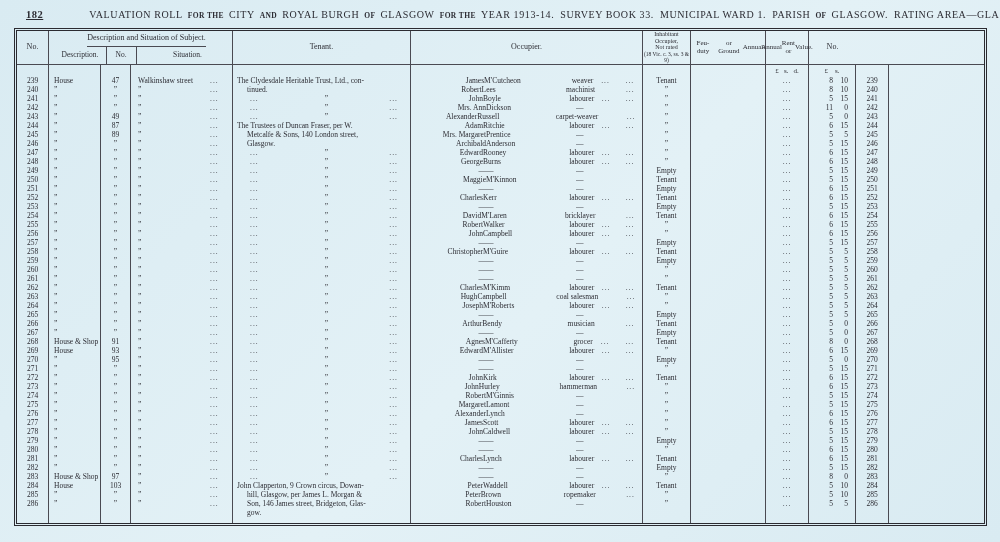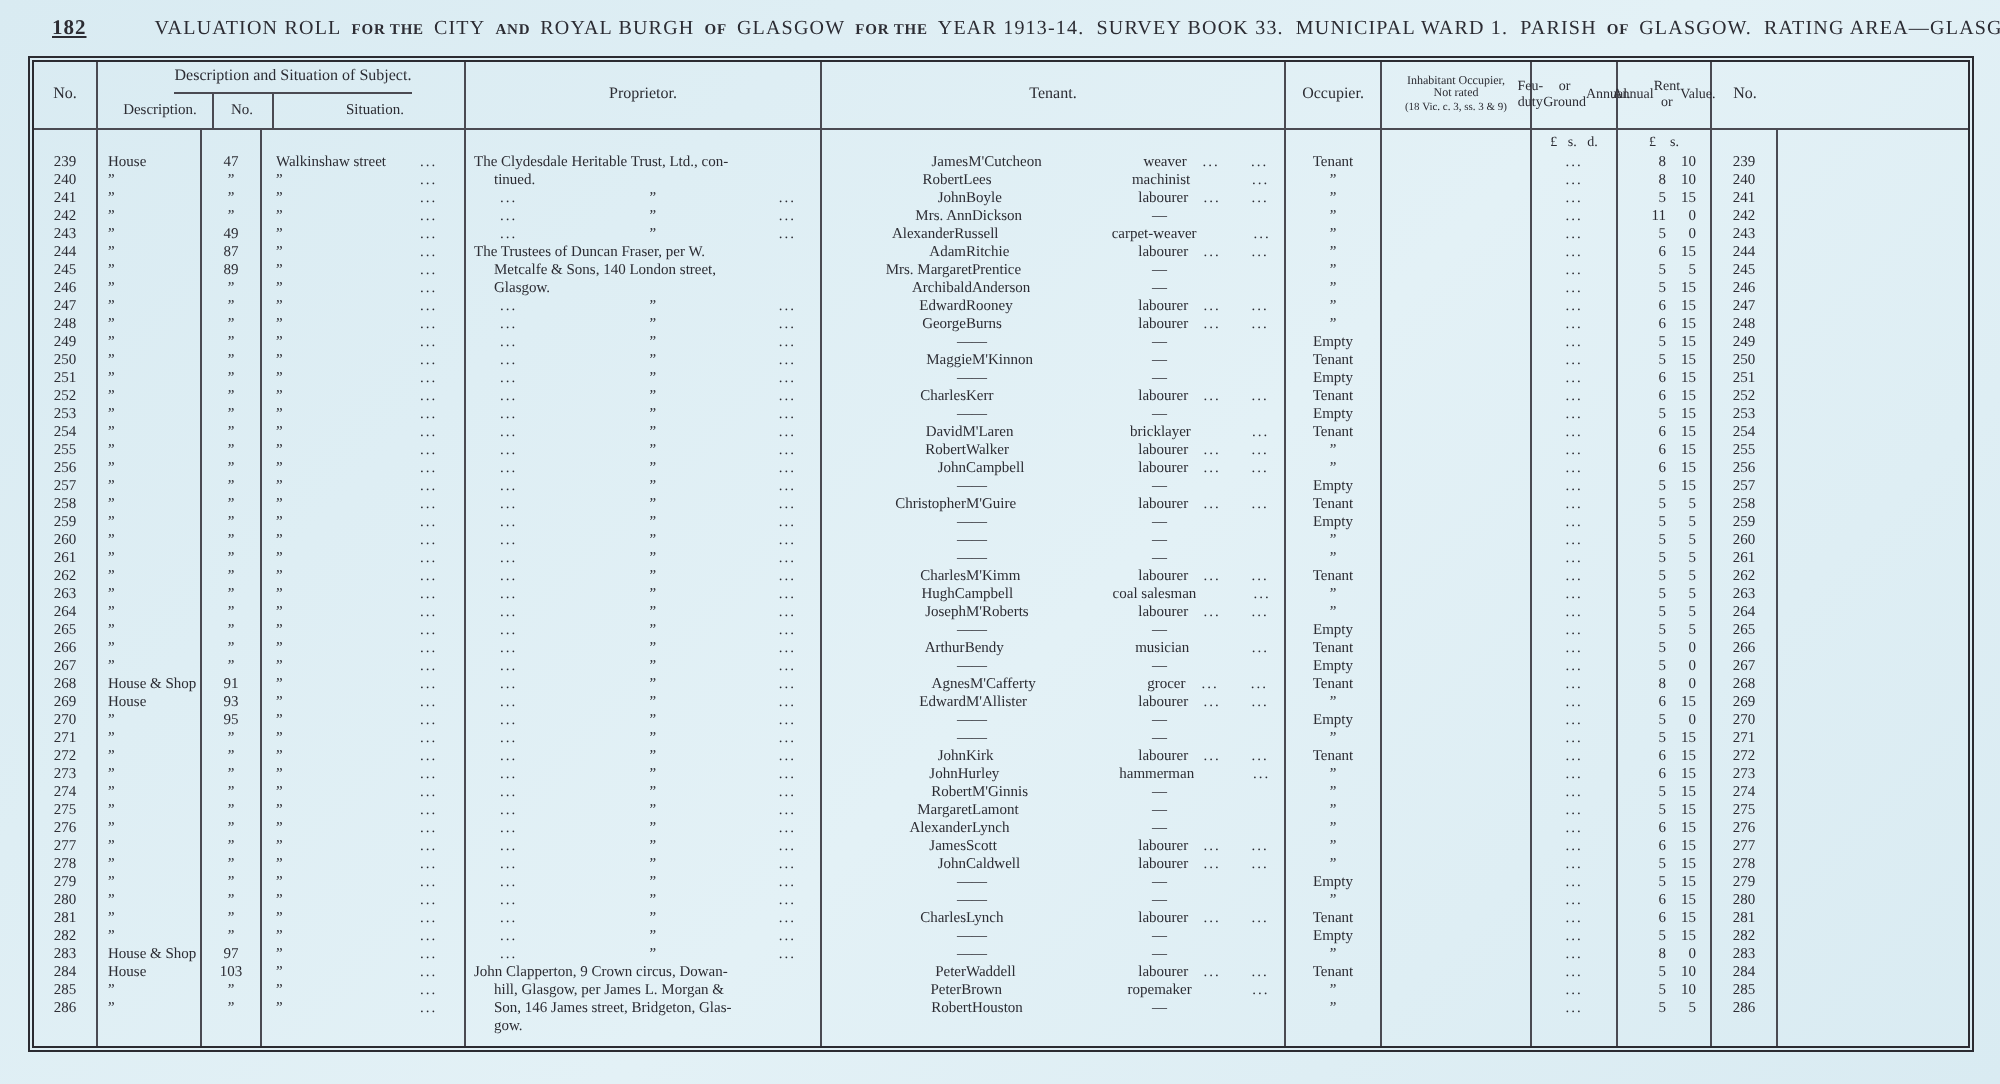--- a/index.html
+++ b/index.html
@@ -16,21 +16,21 @@
     font-family:"Liberation Serif","DejaVu Serif",serif;
     color:var(--ink);
     -webkit-font-smoothing:antialiased;
   }
   
   .topline{
     display:flex;align-items:baseline;
     padding:9px 18px 0 26px;
     white-space:nowrap;
   }
-  .pagenum{font-size:10.5px;font-weight:bold;letter-spacing:.5px;margin-right:34px;text-decoration:underline;}
+  .pagenum{font-size:10.5px;font-weight:bold;letter-spacing:.5px;margin-right:46px;text-decoration:underline;}
   .doc-title{display:flex;align-items:baseline;gap:6px;flex:1;justify-content:space-between;padding-right:4px;}
   .doc-title .seg{font-size:10px;font-weight:normal;letter-spacing:.6px;}
   .doc-title .sm{font-size:7.5px;font-weight:bold;letter-spacing:.4px;position:relative;top:-.5px;}
   .tgroup{display:flex;align-items:baseline;gap:5px;}
   
   .vtable{
     position:absolute;left:16px;top:30px;width:969px;
     border:1px solid var(--heavy);
     outline:1px solid var(--heavy);
     outline-offset:1.5px;
@@ -114,21 +114,20 @@
     <div class="thead grid">
       <div class="cell">No.</div>
       <div class="cell h-group" style="grid-column:span 3;margin-left:12px;">
         <div class="g-top">Description and Situation of Subject.</div>
         <div class="g-bot">
           <span>Description.</span>
           <span>No.</span>
           <span>Situation.</span>
         </div>
       </div>
-      <div class="cell">Proprietor.</div>
       <div class="cell">Tenant.</div>
       <div class="cell">Occupier.</div>
       <div class="cell h-small">
         <span>Inhabitant Occupier,</span>
         <span>Not rated</span>
         <span class="cite">(18 Vic. c. 3, ss. 3 &amp; 9)</span>
       </div>
       <div class="cell h-3line">
         <span>Feu-duty</span>
         <span>or Ground</span>

